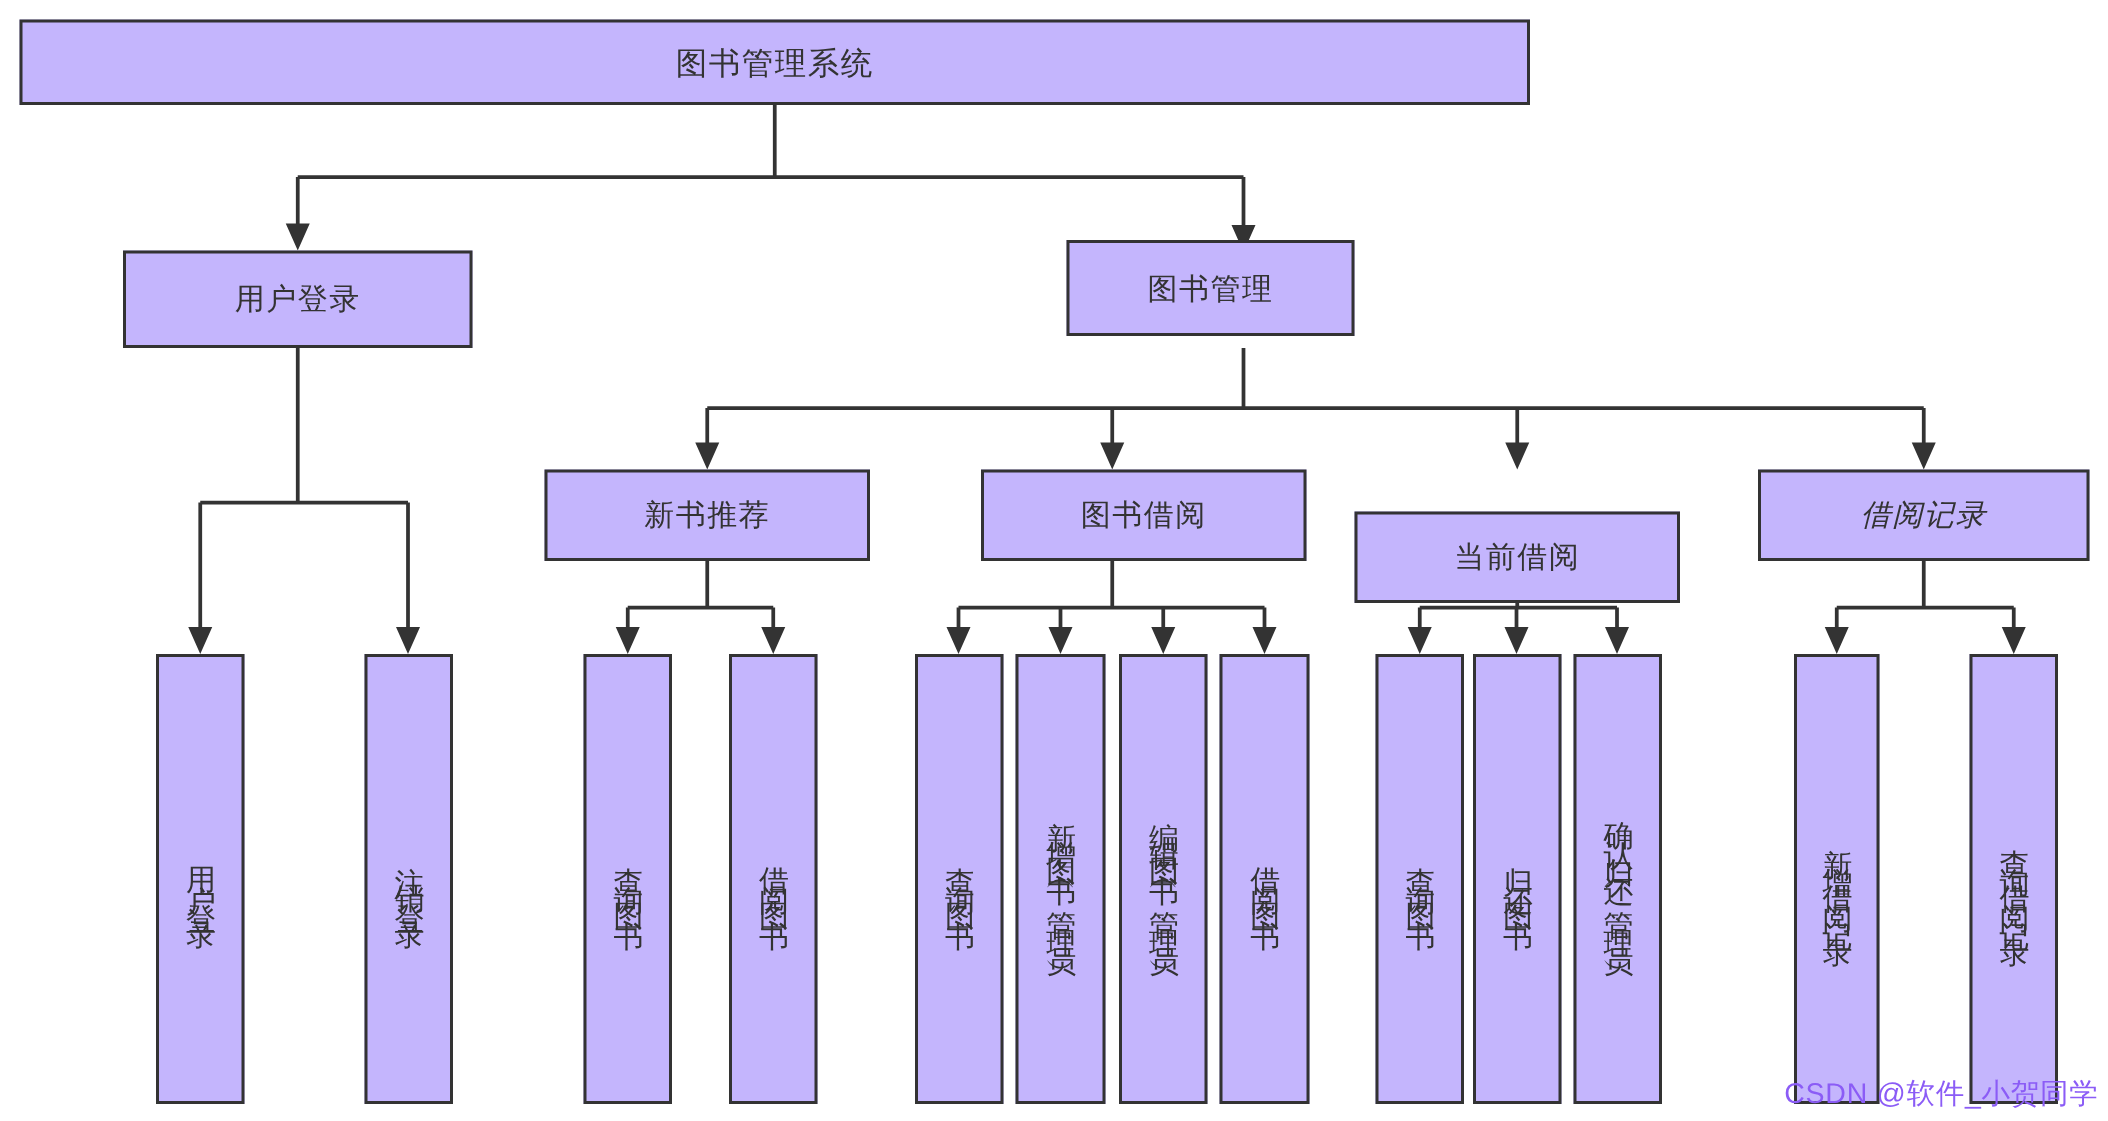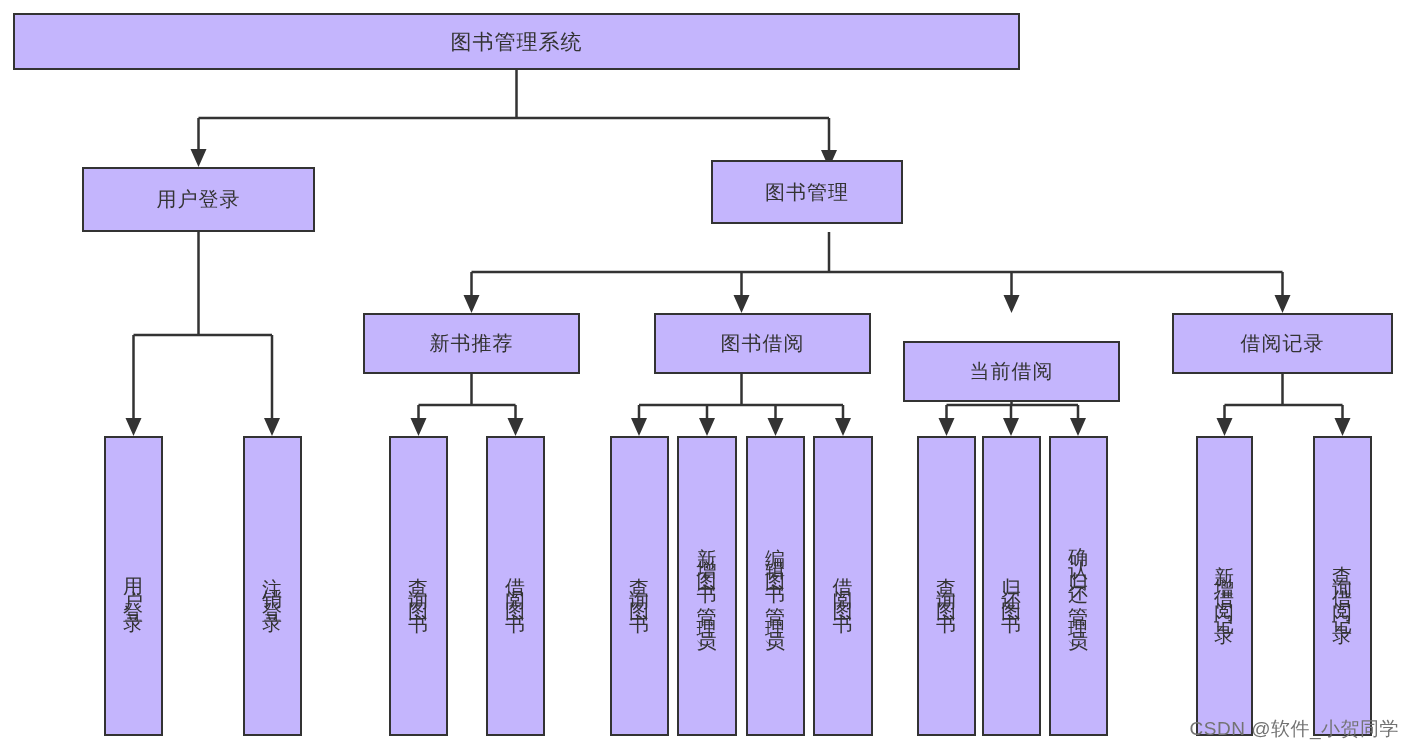--- a/index.html
+++ b/index.html
@@ -53,41 +53,41 @@
     text-align: center;
   }
   
   .n-user-login      { left: 82px;  top: 167px; width: 233px; height: 65px; }
   .n-book-management { left: 711px; top: 160px; width: 192px; height: 64px; }
   
   .lvl3 { top: 313px; height: 61px; width: 217px; }
   .n-new-book       { left: 363px;  }
   .n-book-borrow    { left: 654px;  }
   .n-current-borrow { left: 903px; margin-top: 28px;  }
-  .n-borrow-record  { left: 1172px; width: 221px; }
+  .n-borrow-record  { left: 1172px; width: 221px; font-style: italic; }
   
   .n-leaf-a1 { left: 104px; }
   .n-leaf-a2 { left: 243px; }
   .n-leaf-b1 { left: 389px; }
   .n-leaf-b2 { left: 486px; }
   .n-leaf-c1 { left: 610px; }
   .n-leaf-c2 { left: 677px; width: 60px; }
   .n-leaf-c3 { left: 746px; }
   .n-leaf-c4 { left: 813px; width: 60px; }
   .n-leaf-d1 { left: 917px; }
   .n-leaf-d2 { left: 982px; }
   .n-leaf-d3 { left: 1049px; }
   .n-leaf-e1 { left: 1196px; width: 57px; }
   .n-leaf-e2 { left: 1313px; }
   #watermark {
     position: absolute;
     right: 6px;
     bottom: 5px;
     font-size: 19px;
-    color: #737373;
+    color: #8b5cf6;
     letter-spacing: 0.5px;
     white-space: nowrap;
   }
   svg path.rail {
     fill: none;
     stroke: #333333;
     stroke-width: 2.5;
   }
   svg path.arrows {
     fill: #333333;

